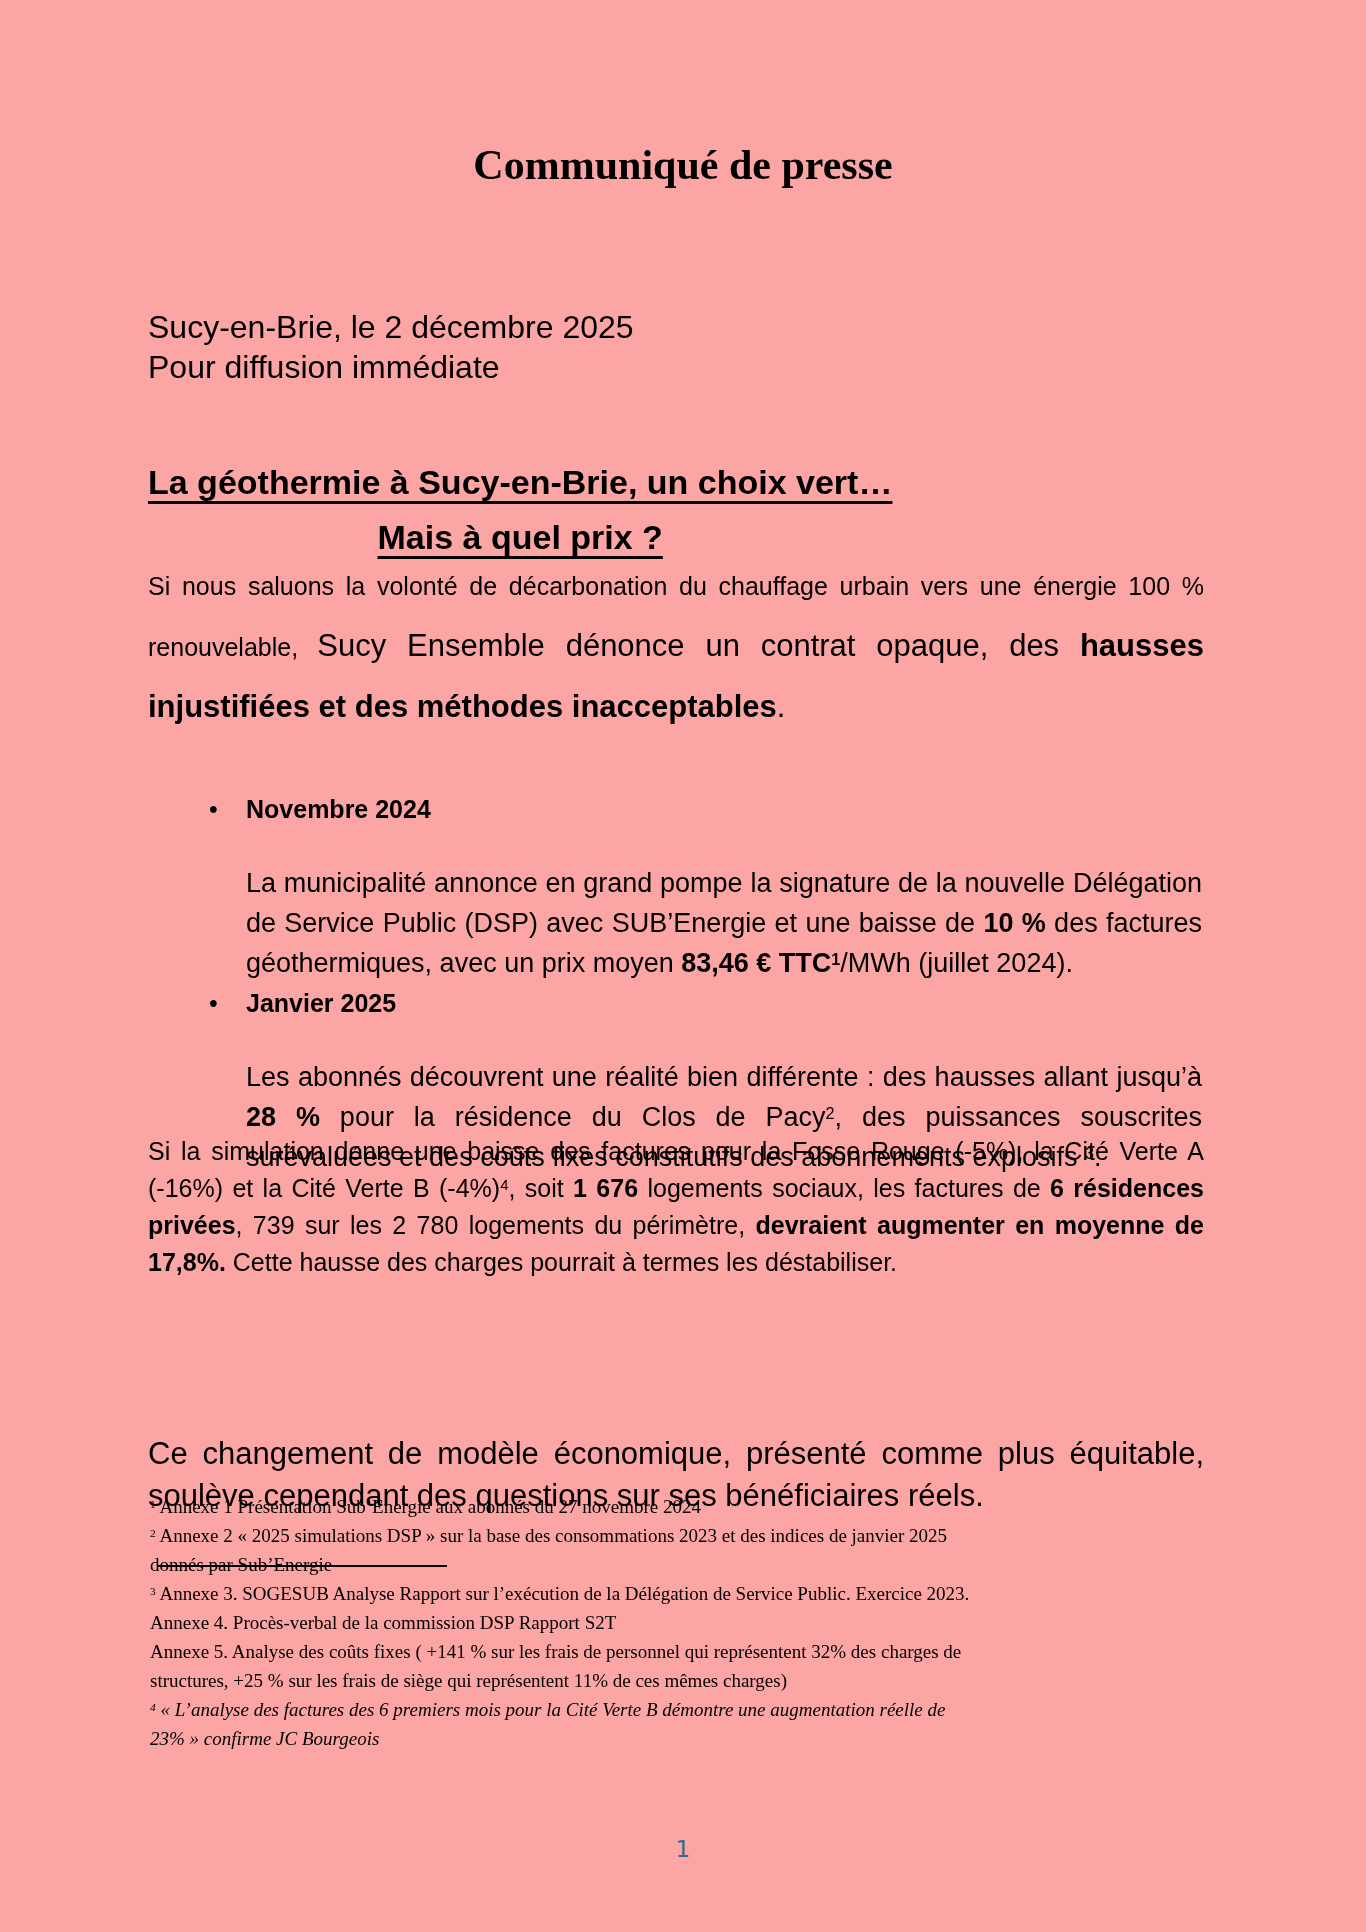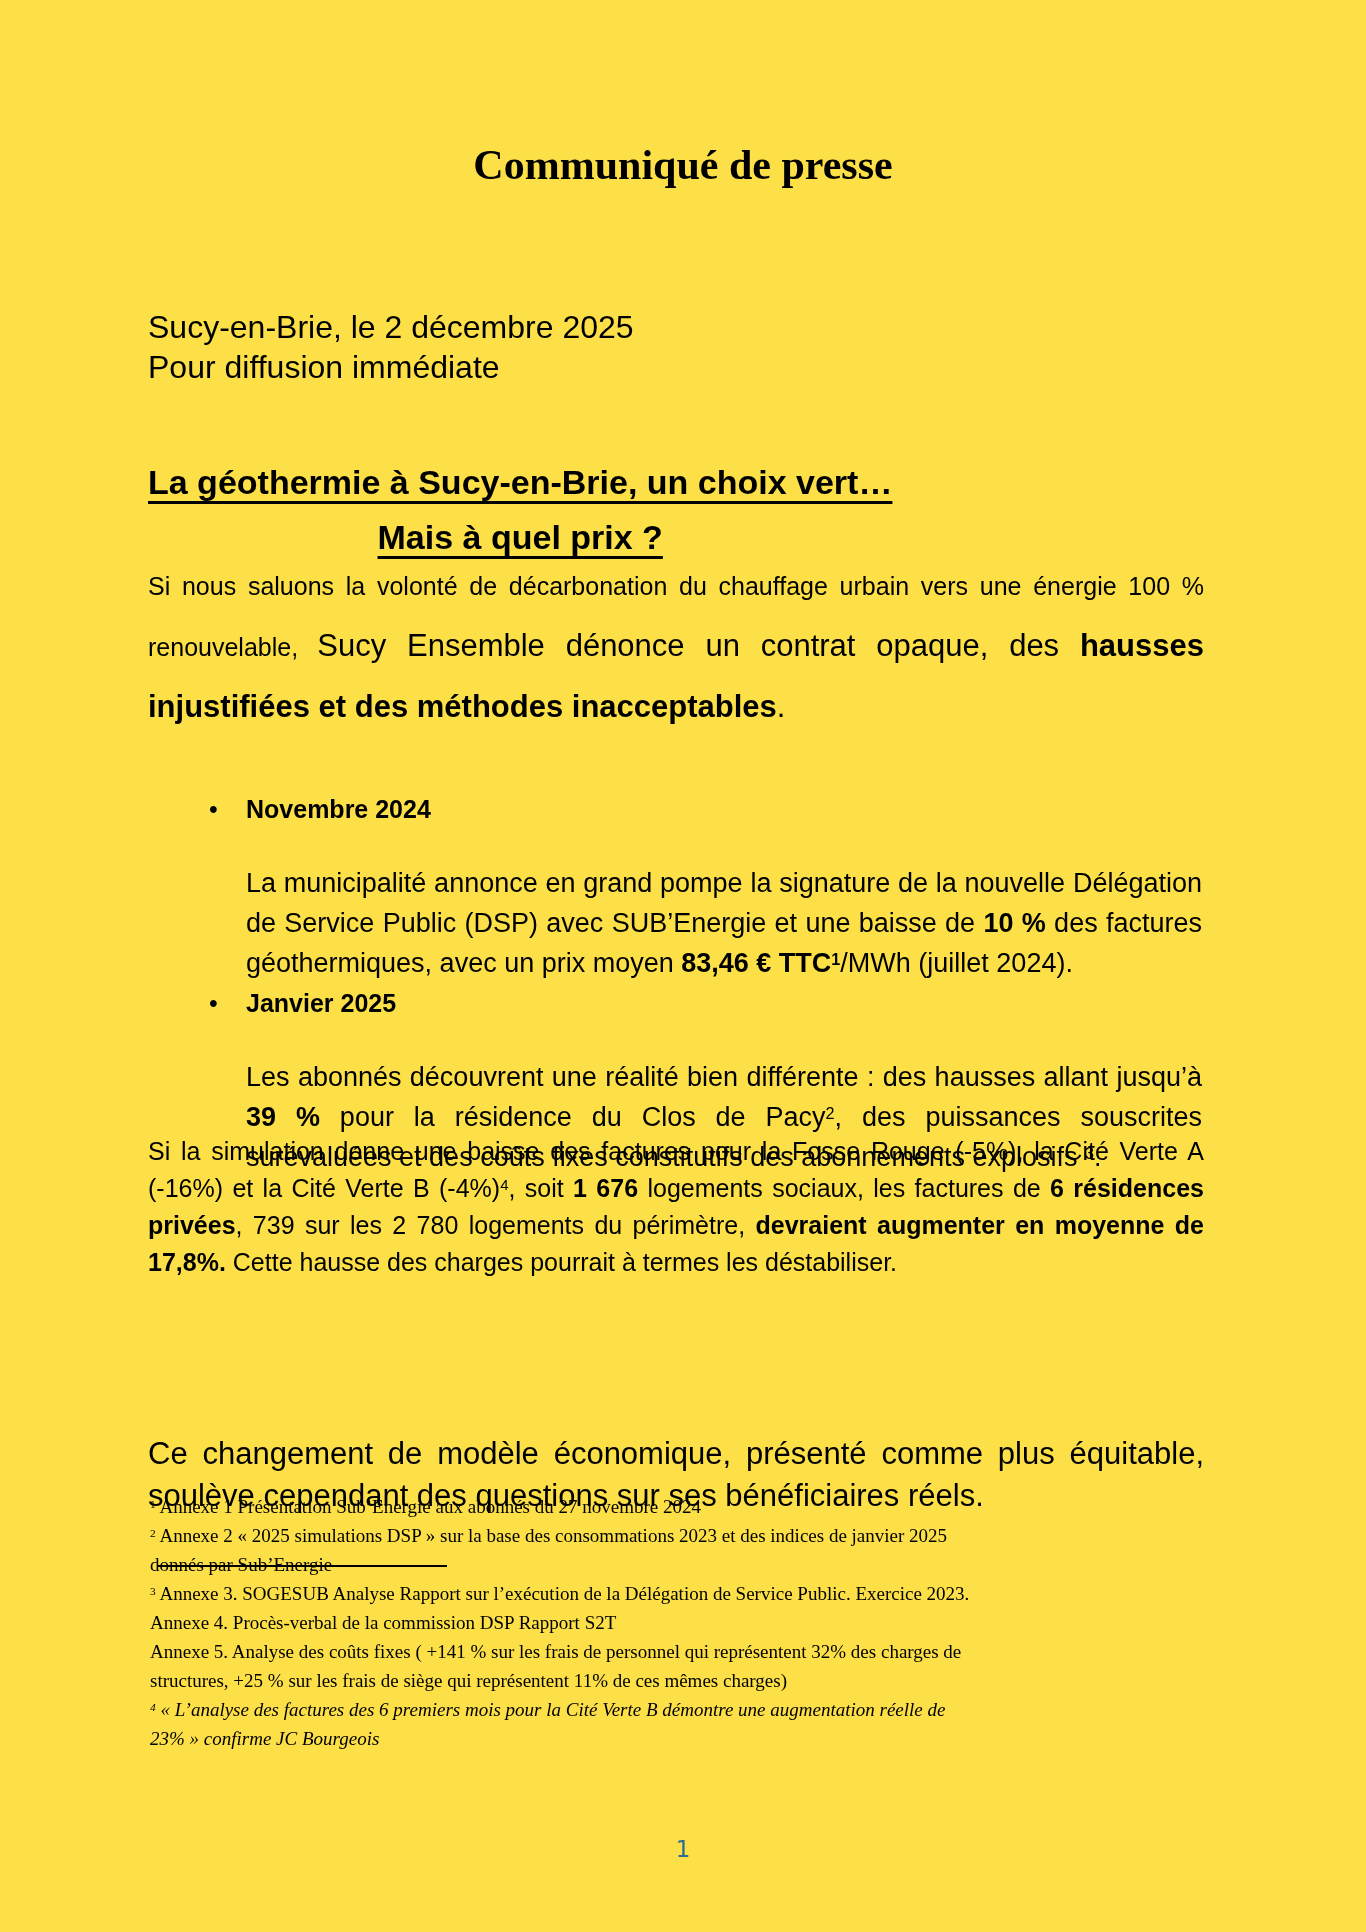--- a/index.html
+++ b/index.html
@@ -1,20 +1,20 @@
 <!DOCTYPE html>
 <html lang="fr"><head>
 <meta charset="utf-8">
 <style>
   html,body{margin:0;padding:0;background:#ffffff;}
   .page{
     position:relative;
     width:1366px;
     height:1932px;
-    background:#fde047;
+    background:#fca5a5;
     color:#000000;
     font-family:"Liberation Sans", sans-serif;
     overflow:hidden;
   }
   .title{
     position:absolute;
     top:140px; left:0;
     width:100%;
     margin:0;
     text-align:center;
@@ -133,21 +133,21 @@
 
     <div class="bullet-item">
       <span class="bullet-marker">•</span>
       <div class="bullet-title">Novembre 2024</div>
       <p class="bullet-body para"><span>La municipalité annonce en grand pompe la signature de la nouvelle Délégation de Service Public (DSP) avec SUB’Energie et une baisse de </span><span class="bold">10 %</span><span> des factures géothermiques, avec un prix moyen </span><span class="bold">83,46 € TTC</span><span class="bold sup">1</span><span>/MWh (juillet 2024).</span></p>
     </div>
 
     <div class="bullet-item">
       <span class="bullet-marker">•</span>
       <div class="bullet-title">Janvier 2025</div>
-      <p class="bullet-body para"><span>Les abonnés découvrent une réalité bien différente : des hausses allant jusqu’à </span><span class="bold">39 %</span><span> pour la résidence du Clos de Pacy</span><span class="sup">2</span><span>, des puissances souscrites surévaluées et des coûts fixes constitutifs des abonnements explosifs </span><span class="sup">3</span><span>.</span></p>
+      <p class="bullet-body para"><span>Les abonnés découvrent une réalité bien différente : des hausses allant jusqu’à </span><span class="bold">28 %</span><span> pour la résidence du Clos de Pacy</span><span class="sup">2</span><span>, des puissances souscrites surévaluées et des coûts fixes constitutifs des abonnements explosifs </span><span class="sup">3</span><span>.</span></p>
     </div>
 
   </div>
 
   <div class="body-block">
     <p class="para"><span>Si la simulation donne une baisse des factures pour la Fosse Rouge (-5%), la Cité Verte A (-16%) et la Cité Verte B (-4%)</span><span class="sup">4</span><span>, soit </span><span class="bold">1 676</span><span> logements sociaux, les factures de </span><span class="bold">6 résidences privées</span><span>, 739 sur les 2 780 logements du périmètre, </span><span class="bold">devraient augmenter en moyenne de 17,8%.</span><span> Cette hausse des charges pourrait à termes les déstabiliser.</span></p>
   </div>
 
   <p class="change para">Ce changement de modèle économique, présenté comme plus équitable, soulève cependant des questions sur ses bénéficiaires réels.</p>
 

